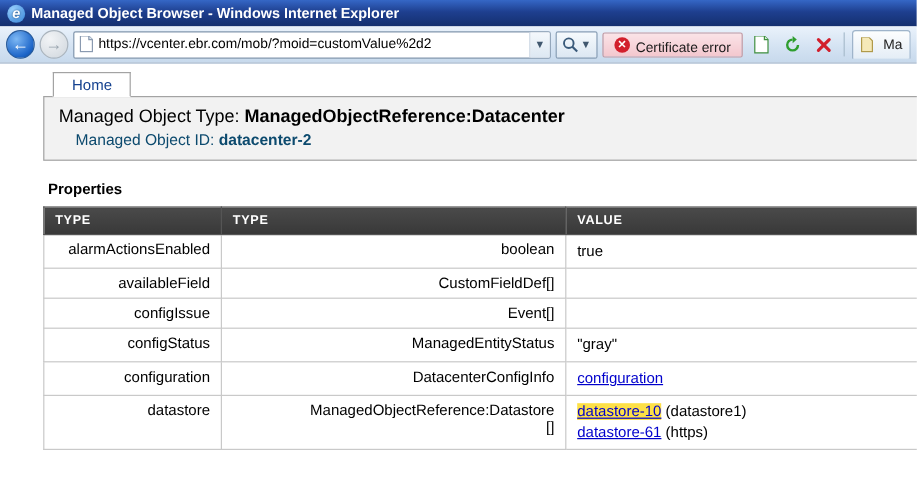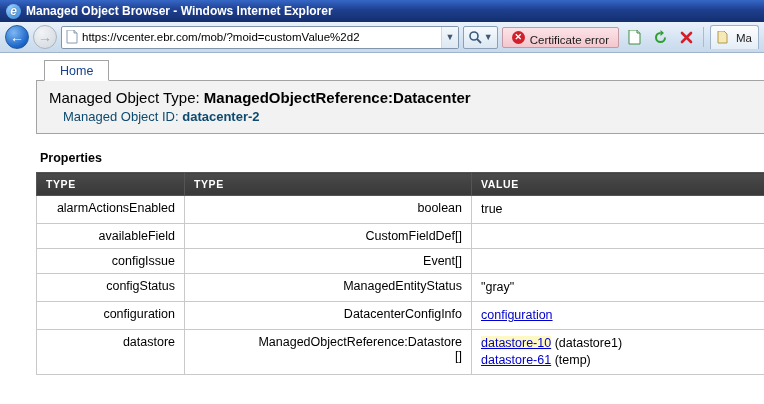--- a/index.html
+++ b/index.html
@@ -117,21 +117,21 @@
   }
   table.props td{
     border:1px solid #c9c9c9; padding:5px 9px; color:#000;
     vertical-align:top; background:#fff; overflow:hidden;
   }
   .col-name{ width:148px; }
   .col-type{ width:287px; }
   td.col-name, td.col-type{ text-align:right; }
   td.col-value{ text-align:left; }
   td.col-value a{ color:#0000cc; text-decoration:underline; }
-  td.col-value a.highlight{ background:#fef9c3; }
+  td.col-value a.highlight{ background:#fde047; }
   .value-line{ line-height:17px; }
 
   svg{ display:block; }
 </style>
 </head>
 <body>
 
 <div class="titlebar">
   <span class="ie-logo">e</span>
   <span class="title-text">Managed Object Browser - Windows Internet Explorer</span>
@@ -263,19 +263,19 @@
           <td class="col-type">DatacenterConfigInfo</td>
           <td class="col-value">
             <div class="value-line"><a href="#">configuration</a></div>
           </td>
         </tr>
         <tr>
           <td class="col-name">datastore</td>
           <td class="col-type">ManagedObjectReference:Datastore<br>[]</td>
           <td class="col-value">
             <div class="value-line"><a href="#" class="highlight">datastore-10</a><span> (datastore1)</span></div>
-            <div class="value-line"><a href="#">datastore-61</a><span> (temp)</span></div>
+            <div class="value-line"><a href="#">datastore-61</a><span> (https)</span></div>
           </td>
         </tr>
       </tbody>
   </table>
 
 </div>
 
 </body></html>

